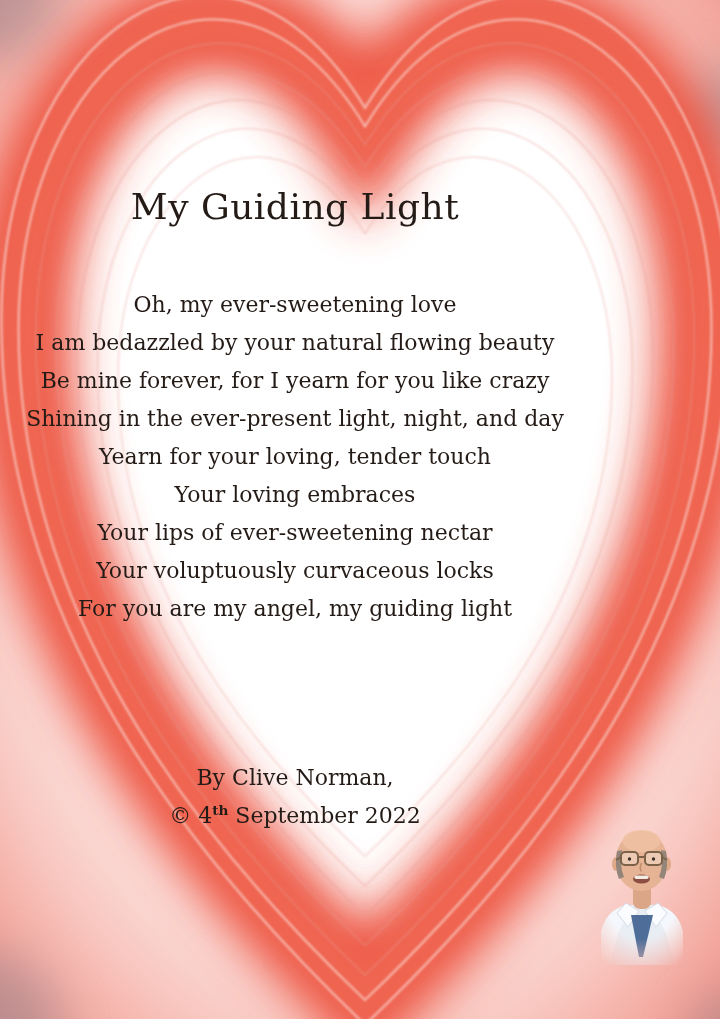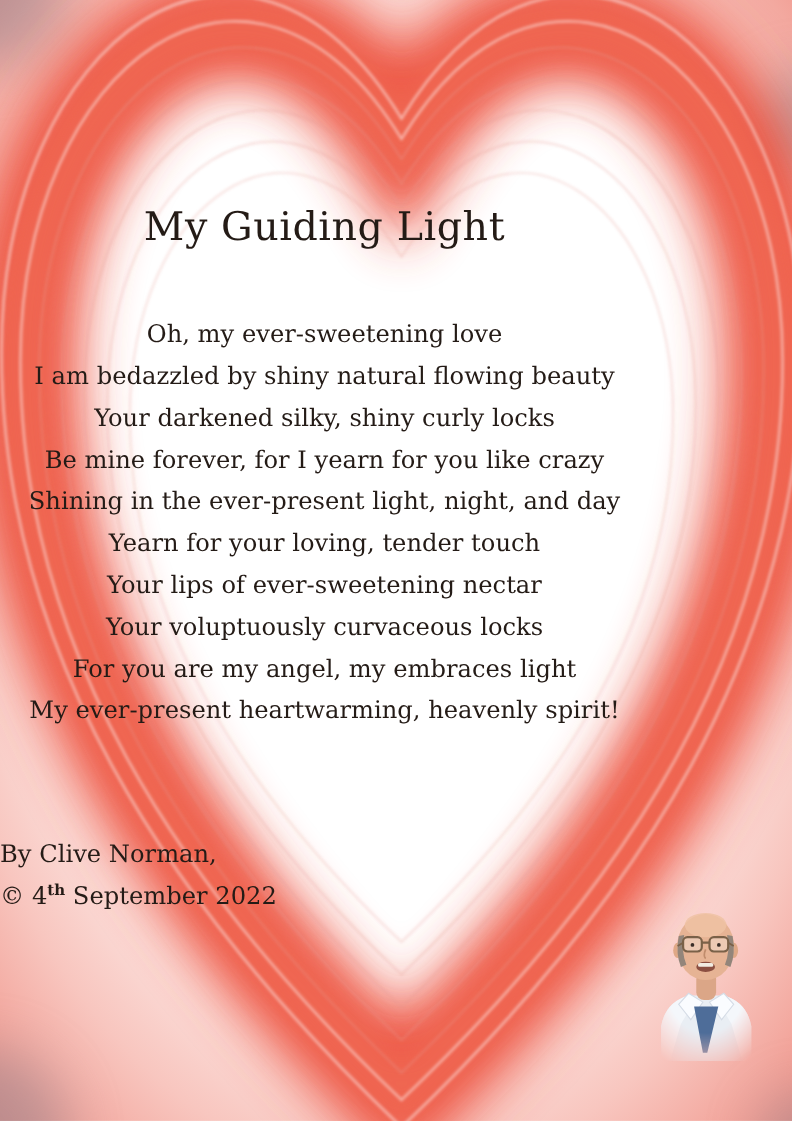--- a/index.html
+++ b/index.html
@@ -21,20 +21,21 @@
   .poem{
     position:absolute;top:238px;left:0;width:100%;
     text-align:center;
     font-size:22px;line-height:38px;
     color:#241b16;
     margin-top:48px;
   }
   .poem .line{white-space:nowrap;}
   .byline-block{
     position:absolute;top:759px;left:0;width:100%;
+    text-align:center;
     font-size:22px;line-height:38px;
     color:#241b16;
   }
   .byline-block sup{font-size:0.62em;vertical-align:super;line-height:0;font-weight:bold;}
   .author-photo{
     position:absolute;right:31px;bottom:54px;
     width:94px;height:146px;
     -webkit-mask-image:radial-gradient(ellipse 72% 66% at 50% 44%, #000 58%, rgba(0,0,0,0) 100%);
     mask-image:radial-gradient(ellipse 72% 66% at 50% 44%, #000 58%, rgba(0,0,0,0) 100%);
   }
@@ -90,29 +91,28 @@
       <use href="#heart" transform="translate(365 500) scale(1.01) translate(-365 -500)"></use>
       <use href="#heart" transform="translate(365 500) scale(1.06) translate(-365 -500)"></use>
     </g>
   </svg>
 
   <div class="text-layer">
     <h1 class="title">My Guiding Light</h1>
 
     <div class="poem">
       <div class="line">Oh, my ever-sweetening love</div>
-      <div class="line">I am bedazzled by shiny natural flowing beauty</div>
-      <div class="line">Your darkened silky, shiny curly locks</div>
+      <div class="line">I am bedazzled by your natural flowing beauty</div>
       <div class="line">Be mine forever, for I yearn for you like crazy</div>
       <div class="line">Shining in the ever-present light, night, and day</div>
       <div class="line">Yearn for your loving, tender touch</div>
+      <div class="line">Your loving embraces</div>
       <div class="line">Your lips of ever-sweetening nectar</div>
       <div class="line">Your voluptuously curvaceous locks</div>
-      <div class="line">For you are my angel, my embraces light</div>
-      <div class="line">My ever-present heartwarming, heavenly spirit!</div>
+      <div class="line">For you are my angel, my guiding light</div>
     </div>
 
     <div class="byline-block">
       <div>By Clive Norman,</div>
       <div><span>© 4</span><sup>th</sup><span> September 2022</span></div>
     </div>
   </div>
 
   <div class="author-photo">
     <svg width="94" height="146" viewBox="0 0 94 146" aria-hidden="true">

